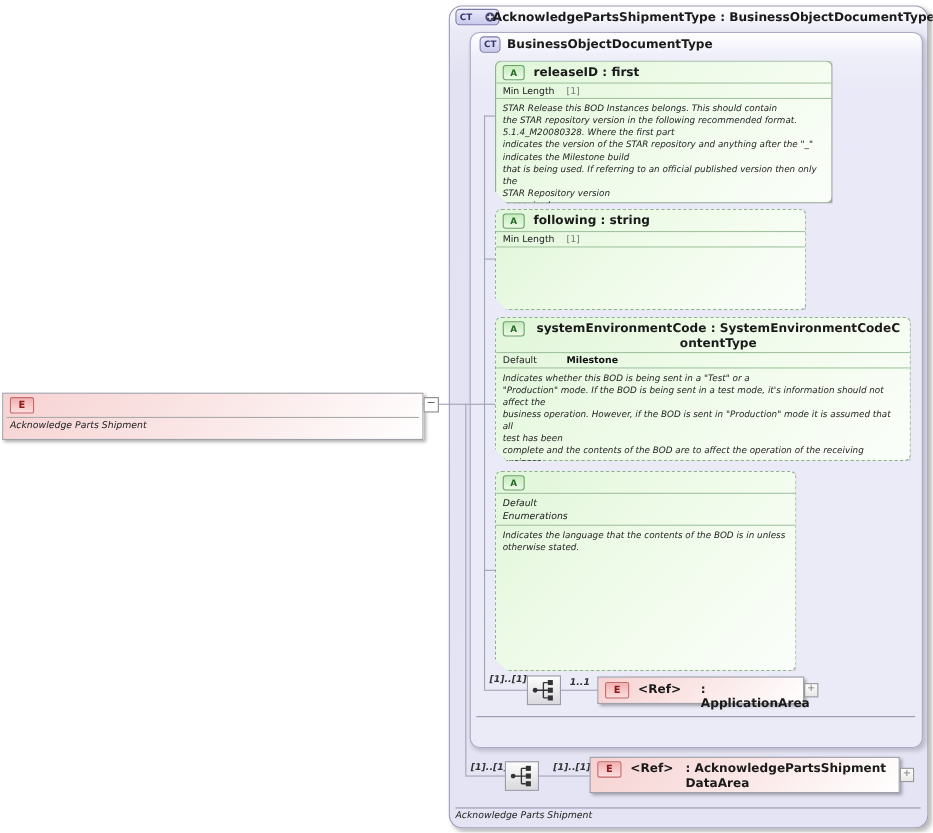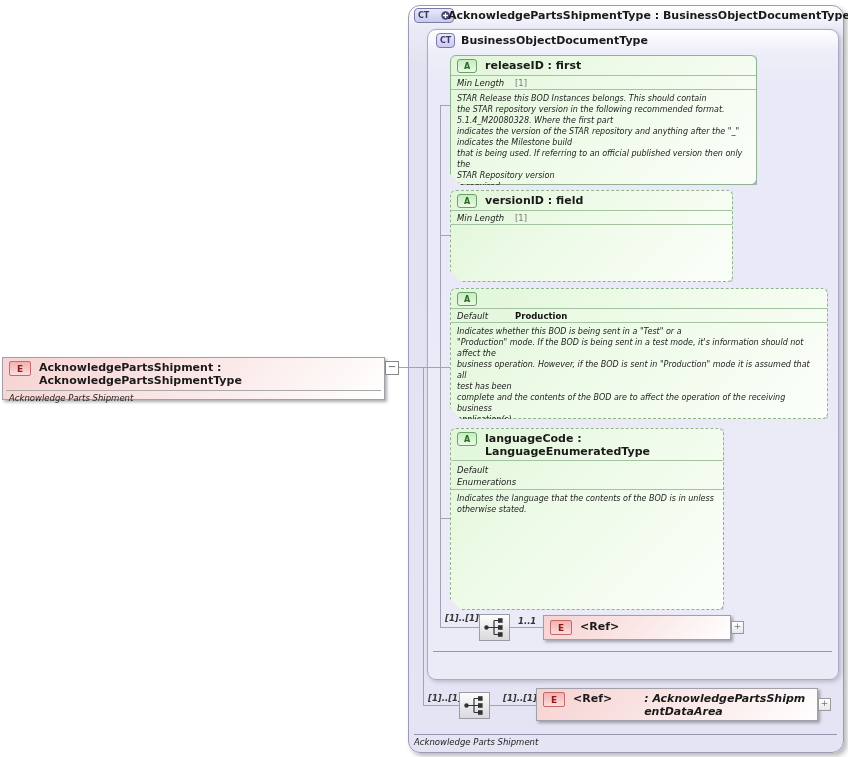--- a/index.html
+++ b/index.html
@@ -29,21 +29,21 @@
   
   .attr-box{left:450px;border:1px solid #8fb28f;border-radius:6px 6px 6px 0;
             background:linear-gradient(135deg,#e0f6d9 0%,#effbe9 45%,#fbfefa 100%);
             clip-path:polygon(0 0,100% 0,100% 100%,11px 100%,0 calc(100% - 11px));
             z-index:6;font-size:8.5px;}
   .attr-solid{filter:drop-shadow(2px 2px 2px rgba(0,0,0,.35));}
   .attr-dashed{border-style:dashed;filter:drop-shadow(1px 1px 1px rgba(0,0,0,.18));}
   .attr-head{display:flex;align-items:flex-start;gap:8px;padding:3px 6px 2px 6px;border-bottom:1px solid #a3c3a0;}
   .attr-title{font-size:11px;font-weight:bold;line-height:13px;}
   .facet-row{display:flex;padding:2px 6px 1px 6px;border-bottom:1px solid #a3c3a0;}
-  .facet-label{font-style:italic;width:58px;flex:none;color:#222;}
+  .facet-label{width:58px;flex:none;color:#222;}
   .facet-value{color:#777;}
   .facet-value-bold{color:#111;font-weight:bold;}
   .attr-desc{padding:3px 6px;font-style:italic;font-size:8px;line-height:11px;color:#222;white-space:pre-wrap;}
   .enum-col{line-height:12px;}
   .enum-line{color:#8a8a8a;}
   
   .elem-box{border:1px solid #a0a0a8;background:linear-gradient(135deg,#f7d2d2 0%,#fbe9e9 55%,#ffffff 100%);
             box-shadow:2px 2px 3px rgba(0,0,0,.32);z-index:6;}
   .elem-head{display:flex;align-items:flex-start;gap:8px;padding:3px 6px;}
   .elem-title{font-size:11px;font-weight:bold;line-height:13px;}
@@ -87,21 +87,20 @@
   <div class="abs hline" style="left:440px;top:105px;width:10px;"></div>
   <div class="abs hline" style="left:440px;top:235px;width:10px;"></div>
   <div class="abs hline" style="left:440px;top:518px;width:10px;"></div>
   <div class="abs hline" style="left:440px;top:627px;width:39px;"></div>
   <div class="abs hline" style="left:509px;top:627px;width:34px;"></div>
   <div class="abs hline" style="left:488px;top:705px;width:48px;"></div>
 
   <div class="abs elem-box" style="left:2px;top:357px;width:381px;height:41px;">
     <div class="elem-head">
       <span class="badge badge-e">E</span>
-      <span class="elem-title">AcknowledgePartsShipment : AcknowledgePartsShipmentType</span>
     </div>
     <div class="elem-divider"></div>
     <div class="elem-note">Acknowledge Parts Shipment</div>
   </div>
   <div class="abs minus-box" style="left:385px;top:361px;">−</div>
 
   <div class="abs attr-box attr-solid" style="top:55px;width:305px;height:128px;">
     <div class="attr-head">
       <span class="badge badge-a">A</span>
       <span class="attr-title">releaseID : first</span>
@@ -116,49 +115,49 @@
 indicates the version of the STAR repository and anything after the "_"
 indicates the Milestone build
 that is being used. If referring to an official published version then only the
 STAR Repository version
 is required.</div>
   </div>
 
   <div class="abs attr-box attr-dashed" style="top:190px;width:281px;height:90px;">
     <div class="attr-head">
       <span class="badge badge-a">A</span>
-      <span class="attr-title">versionID : field</span>
+      <span class="attr-title">following : string</span>
     </div>
     <div class="facet-row">
       <span class="facet-label">Min Length</span>
       <span class="facet-value">[1]</span>
     </div>
   </div>
 
   <div class="abs attr-box attr-dashed" style="top:288px;width:376px;height:129px;">
     <div class="attr-head">
       <span class="badge badge-a">A</span>
+      <span class="attr-title break-all" style="flex:1;text-align:center;">systemEnvironmentCode : SystemEnvironmentCodeContentType</span>
     </div>
     <div class="facet-row">
       <span class="facet-label">Default</span>
-      <span class="facet-value-bold">Production</span>
+      <span class="facet-value-bold">Milestone</span>
     </div>
     <div class="attr-desc">Indicates whether this BOD is being sent in a "Test" or a
 "Production" mode. If the BOD is being sent in a test mode, it's information should not
 affect the
 business operation. However, if the BOD is sent in "Production" mode it is assumed that all
 test has been
 complete and the contents of the BOD are to affect the operation of the receiving business
 application(s).</div>
   </div>
 
   <div class="abs attr-box attr-dashed" style="top:428px;width:272px;height:180px;">
     <div class="attr-head">
       <span class="badge badge-a">A</span>
-      <span class="attr-title">languageCode : LanguageEnumeratedType</span>
     </div>
     <div style="display:flex;padding:3px 6px 1px 6px;border-bottom:1px solid #a3c3a0;">
       <div class="enum-col" style="width:62px;flex:none;font-style:italic;">
         <div>Default</div>
         <div>Enumerations</div>
       </div>
     </div>
     <div class="attr-desc">Indicates the language that the contents of the BOD is in unless
 otherwise stated.</div>
   </div>
@@ -171,20 +170,21 @@
         <rect x="16" y="1.2" width="4.6" height="4.6" fill="#333"></rect>
         <rect x="16" y="8.2" width="4.6" height="4.6" fill="#333"></rect>
         <rect x="16" y="15.2" width="4.6" height="4.6" fill="#333"></rect>
       </svg>
   </div>
   <div class="abs card-label" style="left:518px;top:616px;">1..1</div>
   <div class="abs elem-box" style="left:543px;top:615px;width:186px;height:23px;">
     <div class="elem-head" style="padding:4px 6px;">
       <span class="badge badge-e">E</span>
       <span class="elem-title">&lt;Ref&gt;</span>
+      <span class="elem-title" style="margin-left:10px;">: ApplicationArea</span>
     </div>
   </div>
   <div class="abs plus-box" style="left:731px;top:621px;">+</div>
 
   <div class="abs sep" style="left:433px;top:651px;width:399px;"></div>
 
   <div class="abs card-label" style="left:428px;top:693px;">[1]..[1]</div>
   <div class="abs seq-icon" style="left:459px;top:692px;">
     <svg width="25" height="21" viewBox="0 0 25 21">
         <circle cx="4.5" cy="10.5" r="2.2" fill="#333"></circle>
@@ -192,21 +192,21 @@
         <rect x="16" y="1.2" width="4.6" height="4.6" fill="#333"></rect>
         <rect x="16" y="8.2" width="4.6" height="4.6" fill="#333"></rect>
         <rect x="16" y="15.2" width="4.6" height="4.6" fill="#333"></rect>
       </svg>
   </div>
   <div class="abs card-label" style="left:503px;top:693px;">[1]..[1]</div>
   <div class="abs elem-box" style="left:536px;top:688px;width:280px;height:31px;">
     <div class="elem-head" style="padding:3px 6px;">
       <span class="badge badge-e">E</span>
       <span class="elem-title">&lt;Ref&gt;</span>
-      <span class="elem-title break-all" style="margin-left:24px;width:200px;font-style:italic;">: AcknowledgePartsShipmentDataArea</span>
+      <span class="elem-title break-all" style="margin-left:3px;width:200px;">: AcknowledgePartsShipmentDataArea</span>
     </div>
   </div>
   <div class="abs plus-box" style="left:818px;top:698px;">+</div>
 
   <div class="abs sep" style="left:414px;top:734px;width:423px;"></div>
   <div class="abs annot" style="left:414px;top:737px;">Acknowledge Parts Shipment</div>
 
 </div>
 
 </body></html>

